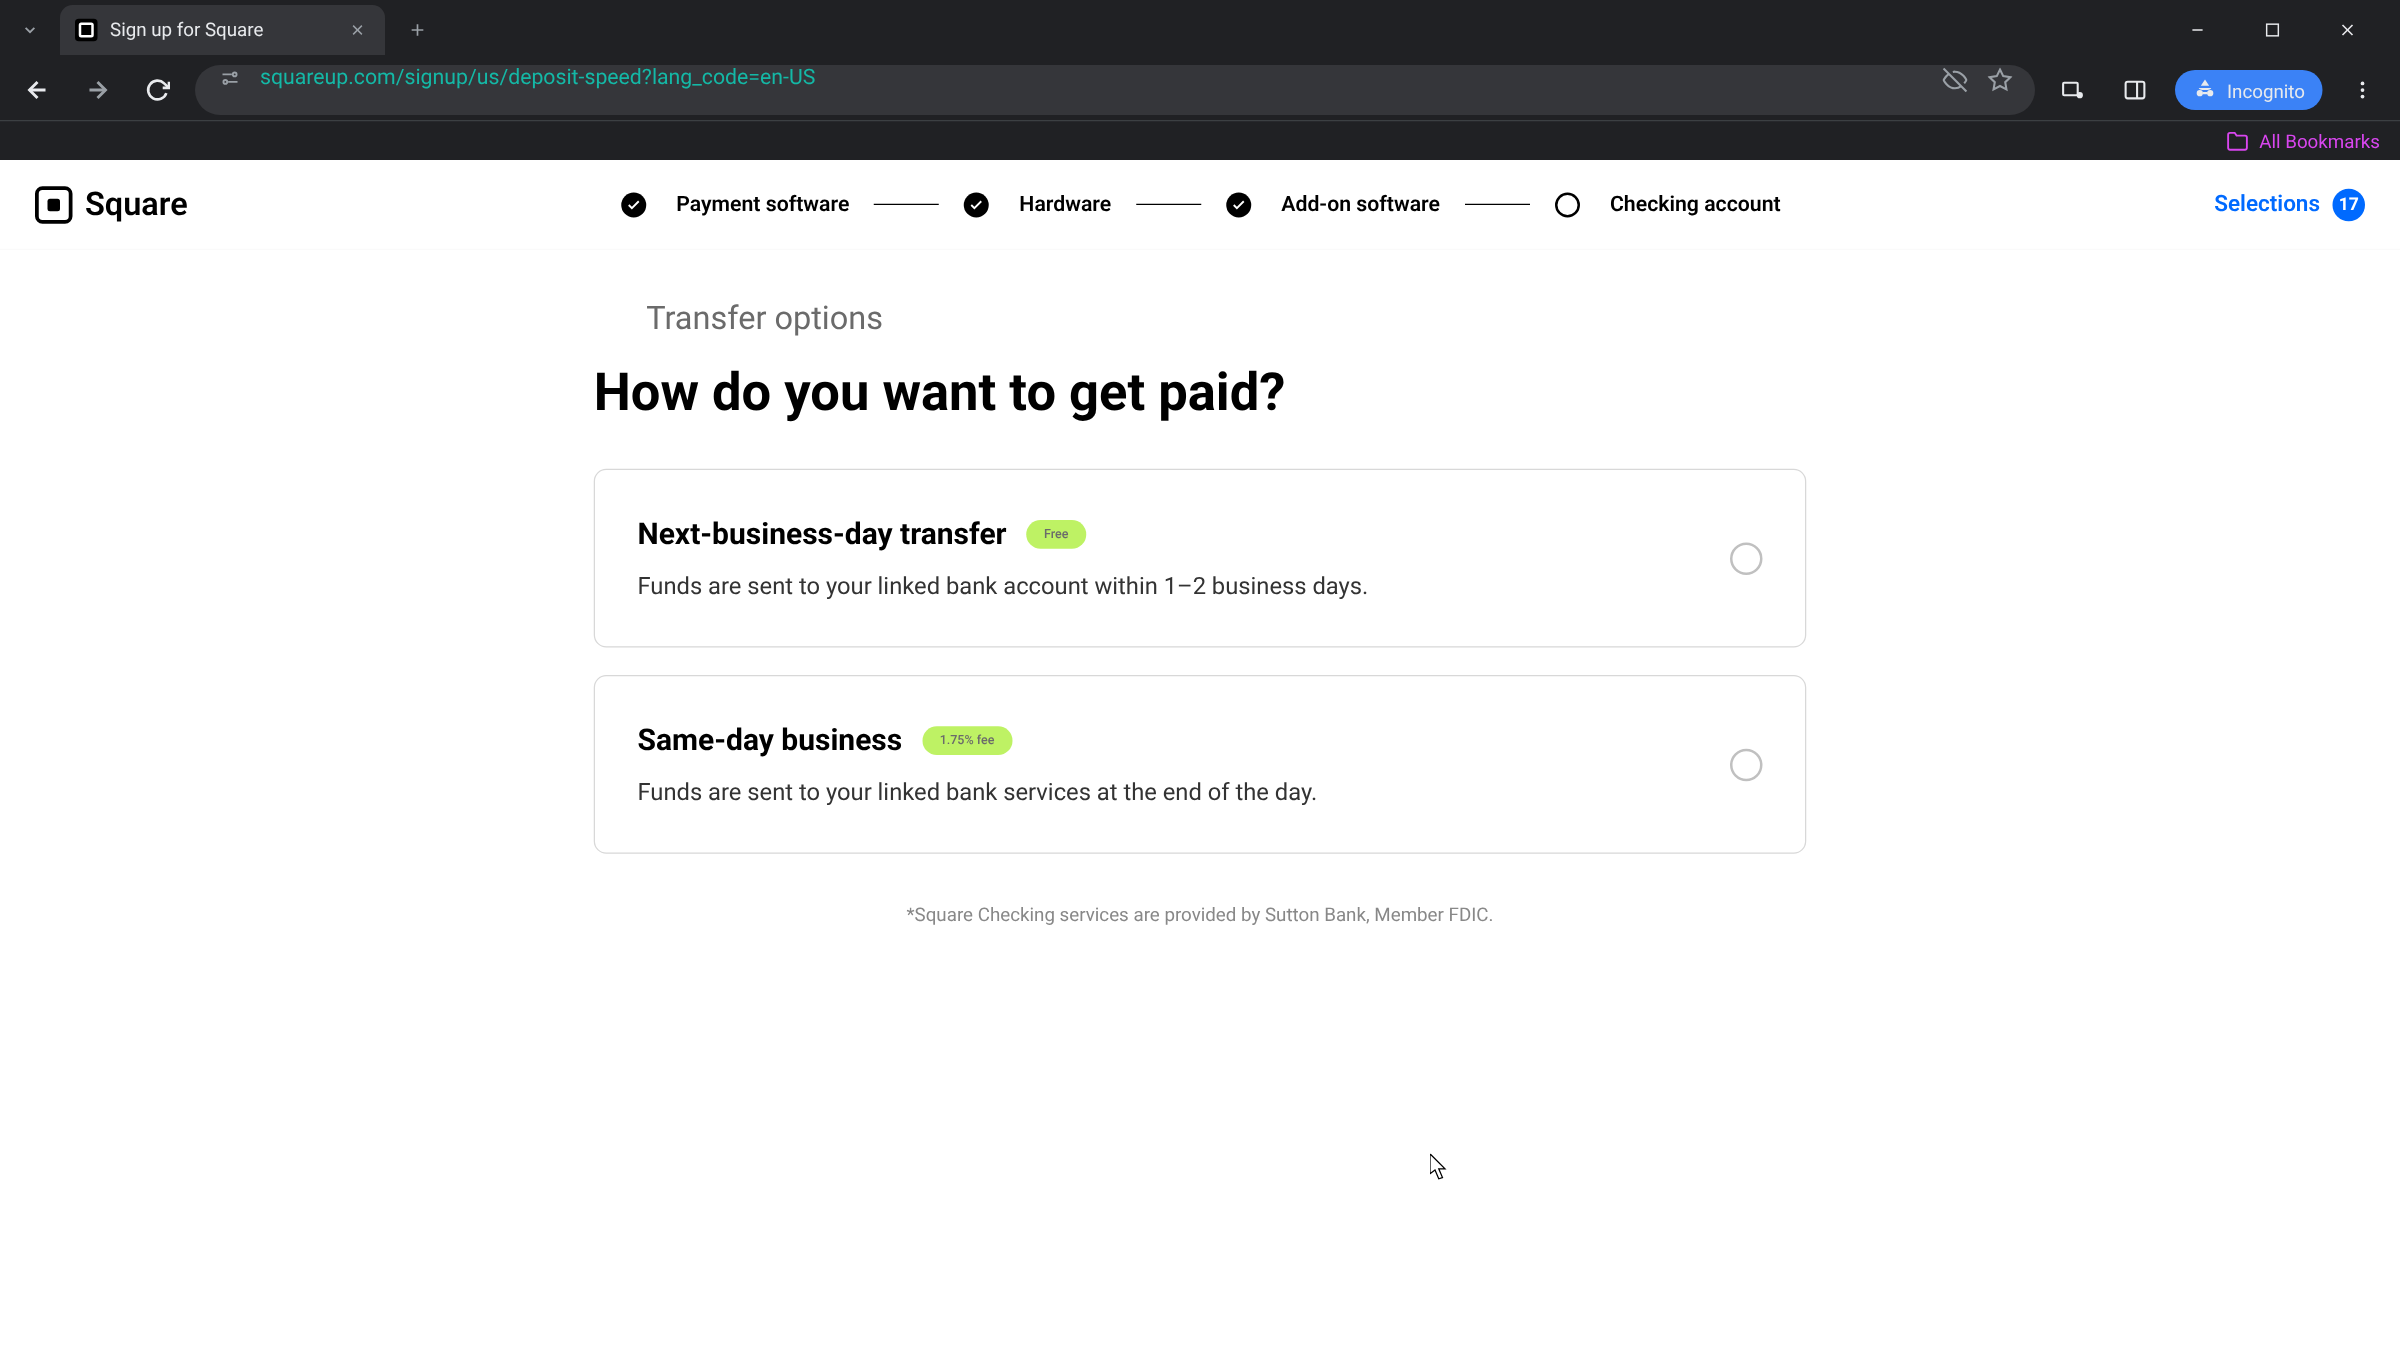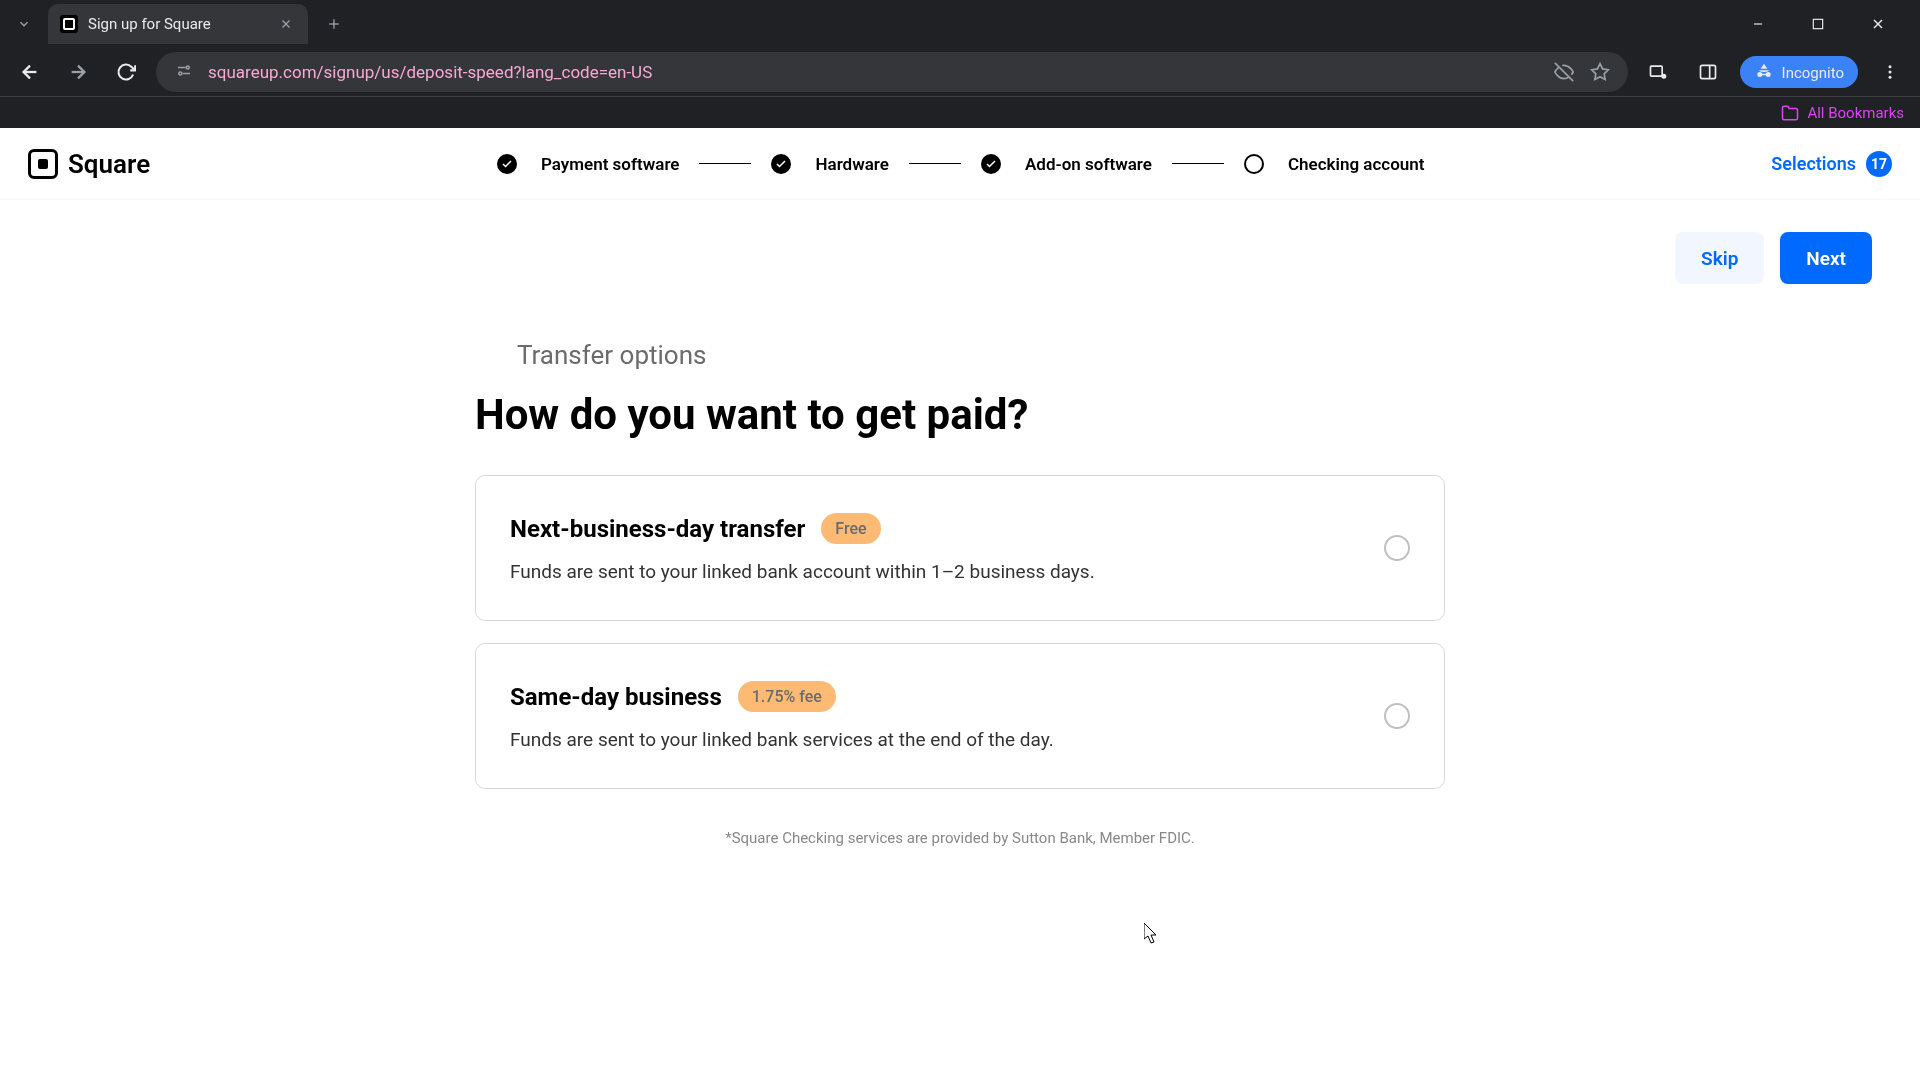--- a/index.html
+++ b/index.html
@@ -133,24 +133,24 @@
 .nav-btn.active {
   color: #e8eaed;
 }
 
 .address-bar {
   flex: 1;
   background: #35363a;
   height: 40px;
   border-radius: 20px;
   display: flex;
-  align-items: center;
-  padding: 12px 16px;
+  align-items: flex-start;
+  padding: 0 16px;
   gap: 12px;
-  color: #f9a8d4;
+  color: #14b8a6;
   font-size: 17px;
 }
 
 .site-settings {
   width: 24px;
   height: 24px;
   display: flex;
   align-items: center;
   justify-content: center;
   color: #9aa0a6;
@@ -383,23 +383,23 @@
   margin-bottom: 16px;
 }
 
 .option-title {
   font-size: 24px;
   font-weight: 700;
   color: #000;
 }
 
 .option-badge {
-  background: #fdba74;
+  background: #bef264;
   color: #6b6b6b;
-  font-size: 16px;
+  font-size: 10px;
   font-weight: 500;
   padding: 6px 14px;
   border-radius: 18px;
 }
 
 .option-desc {
   font-size: 19px;
   color: #333;
 }
 
@@ -593,24 +593,20 @@
         <span class="step-label">Checking account</span>
       </div>
     </div>
 
     <div class="selections">
       <span>Selections</span>
       <span class="selections-count">17</span>
     </div>
   </div>
 
-  <div class="action-row">
-    <button class="btn btn-skip">Skip</button>
-    <button class="btn btn-next">Next</button>
-  </div>
 
   <div class="content">
     <div class="subtitle">Transfer options</div>
     <h1 class="heading">How do you want to get paid?</h1>
 
     <div class="option-card">
       <div class="option-main">
         <div class="option-title-row">
           <span class="option-title">Next-business-day transfer</span>
           <span class="option-badge">Free</span>

